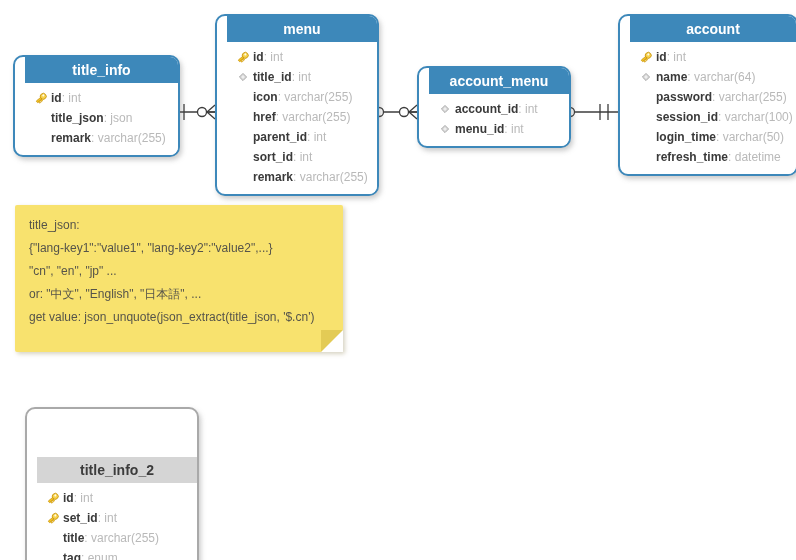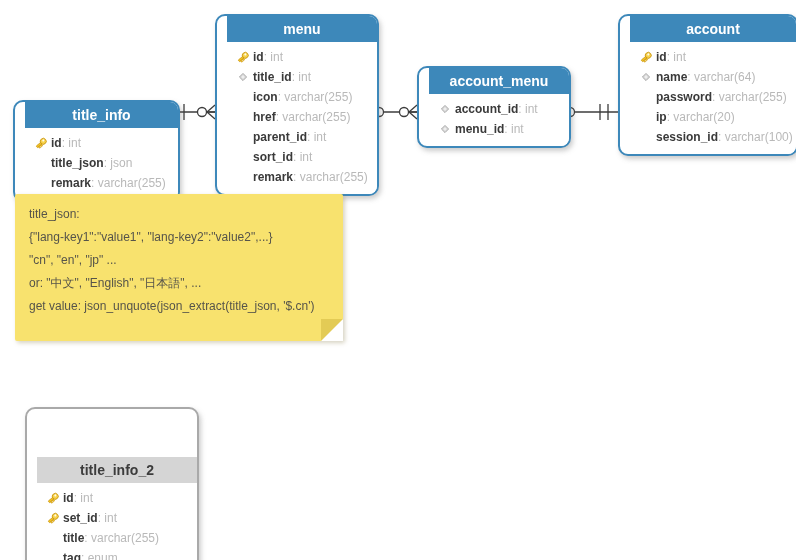--- a/index.html
+++ b/index.html
@@ -93,21 +93,21 @@
         <line x1="557" y1="112" x2="618" y2="112" stroke="#3c3c3c" stroke-width="1.3"></line>
         <line x1="565" y1="112" x2="557" y2="105" stroke="#3c3c3c" stroke-width="1.3"></line>
         <line x1="565" y1="112" x2="557" y2="112" stroke="#3c3c3c" stroke-width="1.3"></line>
         <line x1="565" y1="112" x2="557" y2="119" stroke="#3c3c3c" stroke-width="1.3"></line>
         <circle cx="570" cy="112" r="4.5" fill="#ffffff" stroke="#3c3c3c" stroke-width="1.3"></circle>
         <line x1="608" y1="104" x2="608" y2="120" stroke="#3c3c3c" stroke-width="1.3"></line>
         <line x1="600" y1="104" x2="600" y2="120" stroke="#3c3c3c" stroke-width="1.3"></line>
       </g>
     </svg>
   <div id="tables-layer">
-      <div class="table blue" style="left: 13px; top: 55px; width: 153px; margin-top: 45px;">
+      <div class="table blue" style="left: 13px; top: 55px; width: 153px;">
         <div class="table-header">title_info</div>
         <div class="table-body">
           <div class="field-row">
             <span class="field-icon">
               <svg width="14" height="14" viewBox="0 0 16 16">
                 <g transform="rotate(-40 8 8)">
                   <rect x="1.5" y="7.2" width="8" height="2.4" rx="0.5" fill="#f2c325" stroke="#c7920e" stroke-width="0.8"></rect>
                   <rect x="3" y="9.4" width="1.6" height="2.2" fill="#f2c325" stroke="#c7920e" stroke-width="0.7"></rect>
                   <rect x="5.8" y="9.4" width="1.6" height="2.2" fill="#f2c325" stroke="#c7920e" stroke-width="0.7"></rect>
                   <circle cx="11.2" cy="8.2" r="3.4" fill="#f7d34d" stroke="#c7920e" stroke-width="0.9"></circle>
@@ -238,28 +238,33 @@
             <span class="field-name">name</span>
             <span class="field-type">varchar(64)</span>
           </div>
           <div class="field-row">
             <span class="field-icon"></span>
             <span class="field-name">password</span>
             <span class="field-type">varchar(255)</span>
           </div>
           <div class="field-row">
             <span class="field-icon"></span>
-            <span class="field-name">ip</span>
-            <span class="field-type">varchar(20)</span>
-          </div>
-          <div class="field-row">
-            <span class="field-icon"></span>
             <span class="field-name">session_id</span>
             <span class="field-type">varchar(100)</span>
           </div>
+          <div class="field-row">
+            <span class="field-icon"></span>
+            <span class="field-name">login_time</span>
+            <span class="field-type">varchar(50)</span>
+          </div>
+          <div class="field-row">
+            <span class="field-icon"></span>
+            <span class="field-name">refresh_time</span>
+            <span class="field-type">datetime</span>
+          </div>
         </div>
       </div>
       <div class="table gray" style="left: 25px; top: 407px; width: 160px;">
         <div class="table-header">title_info_2</div>
         <div class="table-body">
           <div class="field-row">
             <span class="field-icon">
               <svg width="14" height="14" viewBox="0 0 16 16">
                 <g transform="rotate(-40 8 8)">
                   <rect x="1.5" y="7.2" width="8" height="2.4" rx="0.5" fill="#f2c325" stroke="#c7920e" stroke-width="0.8"></rect>
@@ -299,20 +304,20 @@
             <span class="field-type">enum</span>
           </div>
           <div class="field-row">
             <span class="field-icon"></span>
             <span class="field-name">remark</span>
             <span class="field-type">varchar(1024)</span>
           </div>
         </div>
       </div>
     </div>
-  <div id="note" class="note" style="left: 15px; top: 194px; width: 328px; height: 147px;">
+  <div id="note" class="note" style="left: 15px; top: 205px; width: 328px; height: 147px;">
       <div class="note-line">title_json:</div>
       <div class="note-line">{"lang-key1":"value1", "lang-key2":"value2",...}</div>
       <div class="note-line">"cn", "en", "jp" ...</div>
       <div class="note-line">or: "中文", "English", "日本語", ...</div>
       <div class="note-line">get value: json_unquote(json_extract(title_json, '$.cn')</div>
     </div>
 </div>
 
 </body></html>

